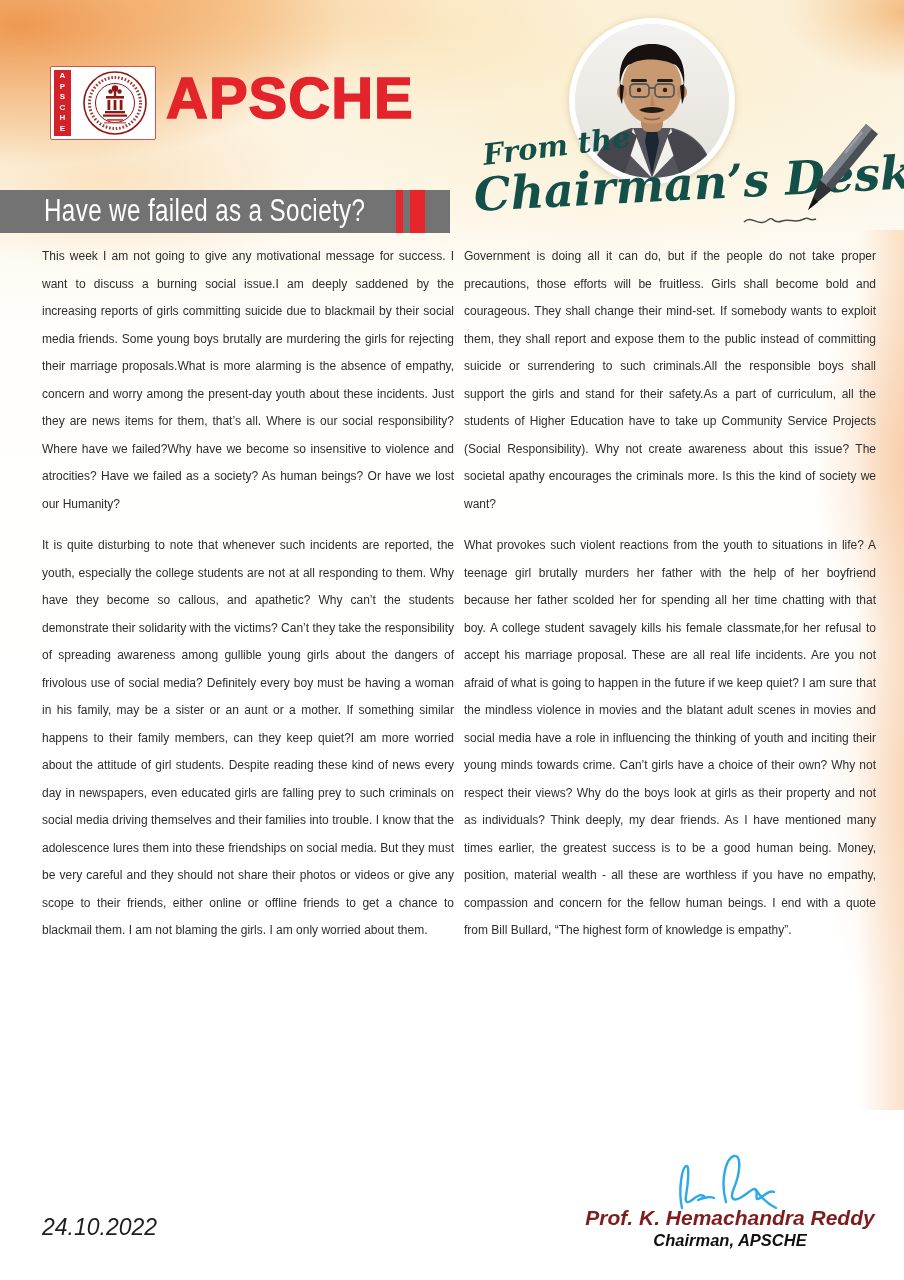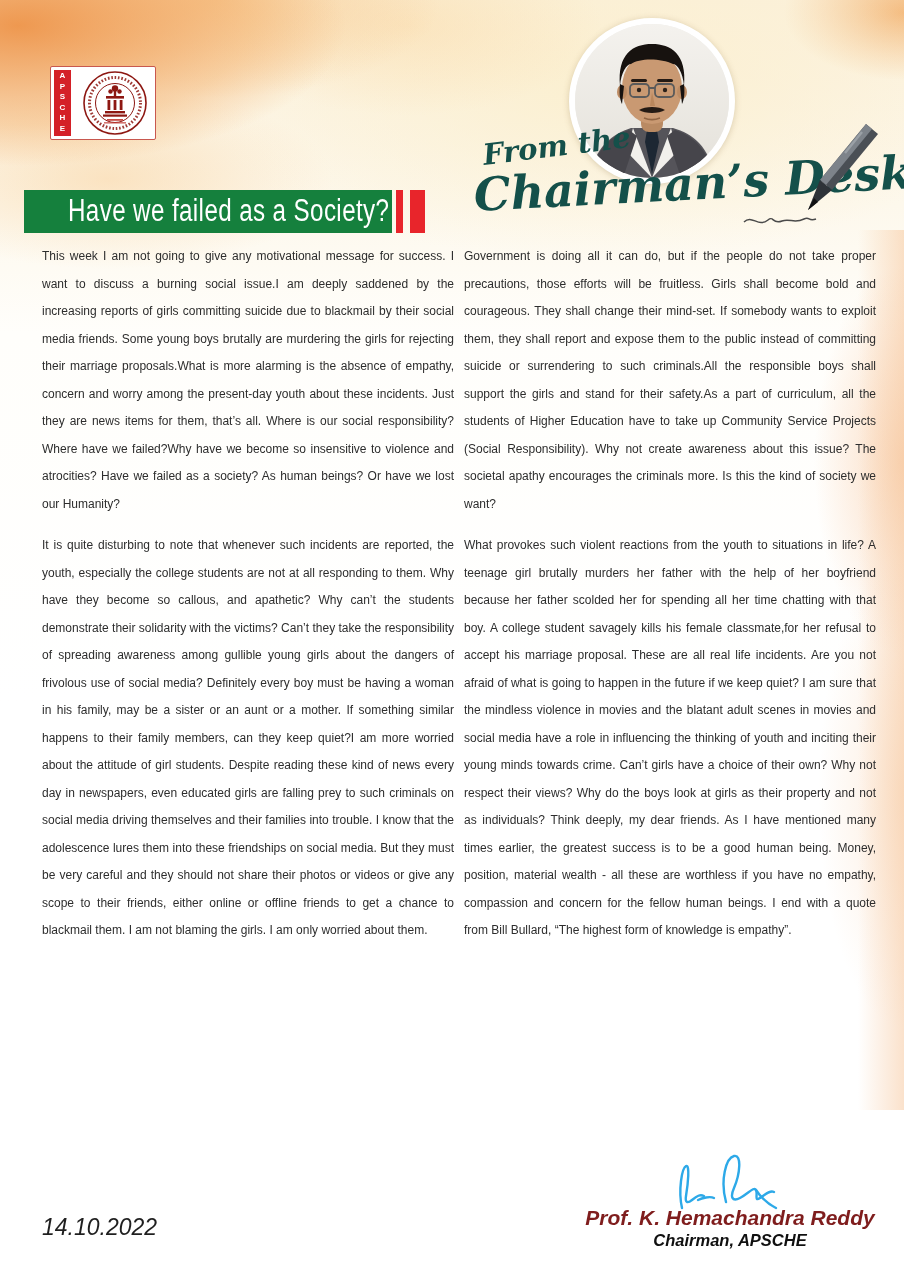--- a/index.html
+++ b/index.html
@@ -41,21 +41,21 @@
     position:absolute;left:166px;top:64px;font-size:58px;font-weight:bold;color:#e3242b;
     letter-spacing:1px;-webkit-text-stroke:1.5px #e3242b;
   }
   .org-subtitle{
     position:absolute;left:50px;top:134px;font-size:17.5px;font-weight:bold;color:#1b584e;
     letter-spacing:0.1px;
   }
 
   
   .banner{
-    position:absolute;left:0;top:190px;width:368px;height:43px;background:#15803d;margin-left:24px;
+    position:absolute;left:0;top:190px;width:450px;height:43px;background:#737373;
   }
   .banner-text{
     display:inline-block;margin-left:44px;line-height:42px;color:#ffffff;font-size:31px;
     transform:scaleX(0.78);transform-origin:left center;letter-spacing:0.5px;white-space:nowrap;
   }
   .banner-bar-thin{position:absolute;left:396px;top:190px;width:7px;height:43px;background:#e8252b;}
   .banner-bar-wide{position:absolute;left:410px;top:190px;width:15px;height:43px;background:#e8252b;}
 
   
   .photo-wrap{
@@ -119,20 +119,21 @@
         <rect x="36.5" y="33" width="2.8" height="10" fill="#8d1712"></rect>
         <rect x="42.6" y="33" width="2.8" height="10" fill="#8d1712"></rect>
         <rect x="48.7" y="33" width="2.8" height="10" fill="#8d1712"></rect>
         <rect x="34" y="44" width="20" height="2.4" fill="#8d1712"></rect>
         <rect x="32" y="47.5" width="24" height="2.2" fill="#8d1712"></rect>
         <rect x="36" y="52" width="16" height="1.8" fill="#c23b33" opacity="0.9"></rect>
         <rect x="33" y="55" width="22" height="1.6" fill="#c23b33" opacity="0.7"></rect>
       </svg>
     </div>
   </div>
+  <div class="org-title">APSCHE</div>
 
   <div class="banner">
     <span class="banner-text">Have we failed as a Society?</span>
   </div>
   <div class="banner-bar-thin"></div>
   <div class="banner-bar-wide"></div>
 
   <div class="photo-wrap">
     <svg width="154" height="154" viewBox="0 0 154 154">
       <defs>
@@ -194,21 +195,21 @@
       <p>This week I am not going to give any motivational message for success. I want to discuss a burning social issue.I am deeply saddened by the increasing reports of girls committing suicide due to blackmail by their social media friends. Some young boys brutally are murdering the girls for rejecting their marriage proposals.What is more alarming is the absence of empathy, concern and worry among the present-day youth about these incidents. Just they are news items for them, that’s all. Where is our social responsibility? Where have we failed?Why have we become so insensitive to violence and atrocities? Have we failed as a society? As human beings? Or have we lost our Humanity?</p>
       <p>It is quite disturbing to note that whenever such incidents are reported, the youth, especially the college students are not at all responding to them. Why have they become so callous, and apathetic? Why can’t the students demonstrate their solidarity with the victims? Can’t they take the responsibility of spreading awareness among gullible young girls about the dangers of frivolous use of social media? Definitely every boy must be having a woman in his family, may be a sister or an aunt or a mother. If something similar happens to their family members, can they keep quiet?I am more worried about the attitude of girl students. Despite reading these kind of news every day in newspapers, even educated girls are falling prey to such criminals on social media driving themselves and their families into trouble. I know that the adolescence lures them into these friendships on social media. But they must be very careful and they should not share their photos or videos or give any scope to their friends, either online or offline friends to get a chance to blackmail them. I am not blaming the girls. I am only worried about them.</p>
     </div>
     <div class="col">
       <p>Government is doing all it can do, but if the people do not take proper precautions, those efforts will be fruitless. Girls shall become bold and courageous. They shall change their mind-set. If somebody wants to exploit them, they shall report and expose them to the public instead of committing suicide or surrendering to such criminals.All the responsible boys shall support the girls and stand for their safety.As a part of curriculum, all the students of Higher Education have to take up Community Service Projects (Social Responsibility). Why not create awareness about this issue? The societal apathy encourages the criminals more. Is this the kind of society we want?</p>
       <p>What provokes such violent reactions from the youth to situations in life? A teenage girl brutally murders her father with the help of her boyfriend because her father scolded her for spending all her time chatting with that boy. A college student savagely kills his female classmate,for her refusal to accept his marriage proposal. These are all real life incidents. Are you not afraid of what is going to happen in the future if we keep quiet? I am sure that the mindless violence in movies and the blatant adult scenes in movies and social media have a role in influencing the thinking of youth and inciting their young minds towards crime. Can’t girls have a choice of their own? Why not respect their views? Why do the boys look at girls as their property and not as individuals? Think deeply, my dear friends. As I have mentioned many times earlier, the greatest success is to be a good human being. Money, position, material wealth - all these are worthless if you have no empathy, compassion and concern for the fellow human beings. I end with a quote from Bill Bullard, “The highest form of knowledge is empathy”.</p>
 
     </div>
   </div>
 
-  <div class="date">14.10.2022</div>
+  <div class="date">24.10.2022</div>
 
   <div class="signature">
     <svg width="130" height="62" viewBox="0 0 130 62">
       <g fill="none" stroke="#2da9e8" stroke-width="2.4" stroke-linecap="round">
         <path d="M22 58 C18 40 22 18 26 16 C30 14 28 34 26 46 C25 52 27 54 32 50 C37 46 40 44 44 46"></path>
         <path d="M38 50 C42 48 50 46 54 48"></path>
         <path d="M66 52 C60 30 66 8 74 6 C82 4 80 24 74 38 C70 47 72 52 80 48 C88 44 94 36 96 40 C98 44 94 52 100 48 C106 44 110 40 114 42"></path>
         <path d="M96 40 C100 46 108 54 116 58"></path>
       </g>
     </svg>

